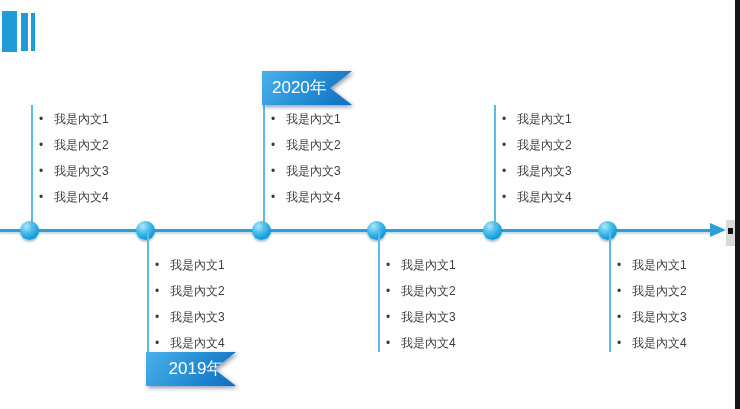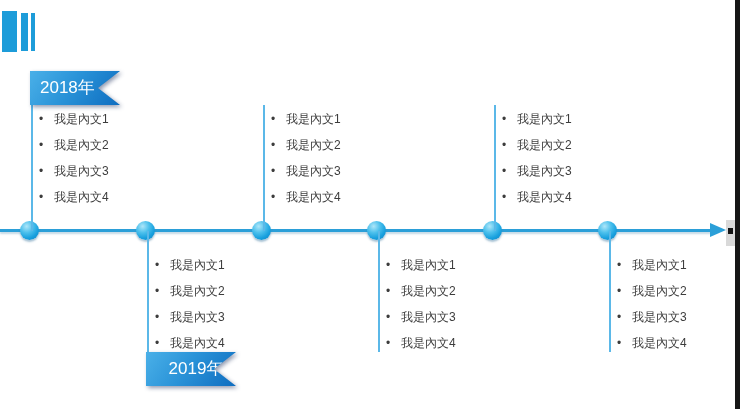--- a/index.html
+++ b/index.html
@@ -112,23 +112,20 @@
   <div class="tl-line"></div>
   <div class="tl-arrow"></div>
   <div class="handle-band"></div>
   <div class="handle-dot"></div>
   <div class="right-strip"></div>
 
   <div id="milestones">
       <div class="dot pos0"></div>
       <div class="milestone top pos0">
         <div class="vline"></div>
-        <div class="flag-wrap">
-          <div class="flag">2018年</div>
-        </div>
         <ul class="item-list">
           <li>我是內文1</li>
           <li>我是內文2</li>
           <li>我是內文3</li>
           <li>我是內文4</li>
         </ul>
       </div>
       <div class="dot pos1"></div>
       <div class="milestone bottom pos1">
         <div class="vline"></div>
@@ -138,20 +135,23 @@
         <ul class="item-list">
           <li>我是內文1</li>
           <li>我是內文2</li>
           <li>我是內文3</li>
           <li>我是內文4</li>
         </ul>
       </div>
       <div class="dot pos2"></div>
       <div class="milestone top pos2">
         <div class="vline"></div>
+        <div class="flag-wrap">
+          <div class="flag">2020年</div>
+        </div>
         <ul class="item-list">
           <li>我是內文1</li>
           <li>我是內文2</li>
           <li>我是內文3</li>
           <li>我是內文4</li>
         </ul>
       </div>
       <div class="dot pos3"></div>
       <div class="milestone bottom pos3">
         <div class="vline"></div>

